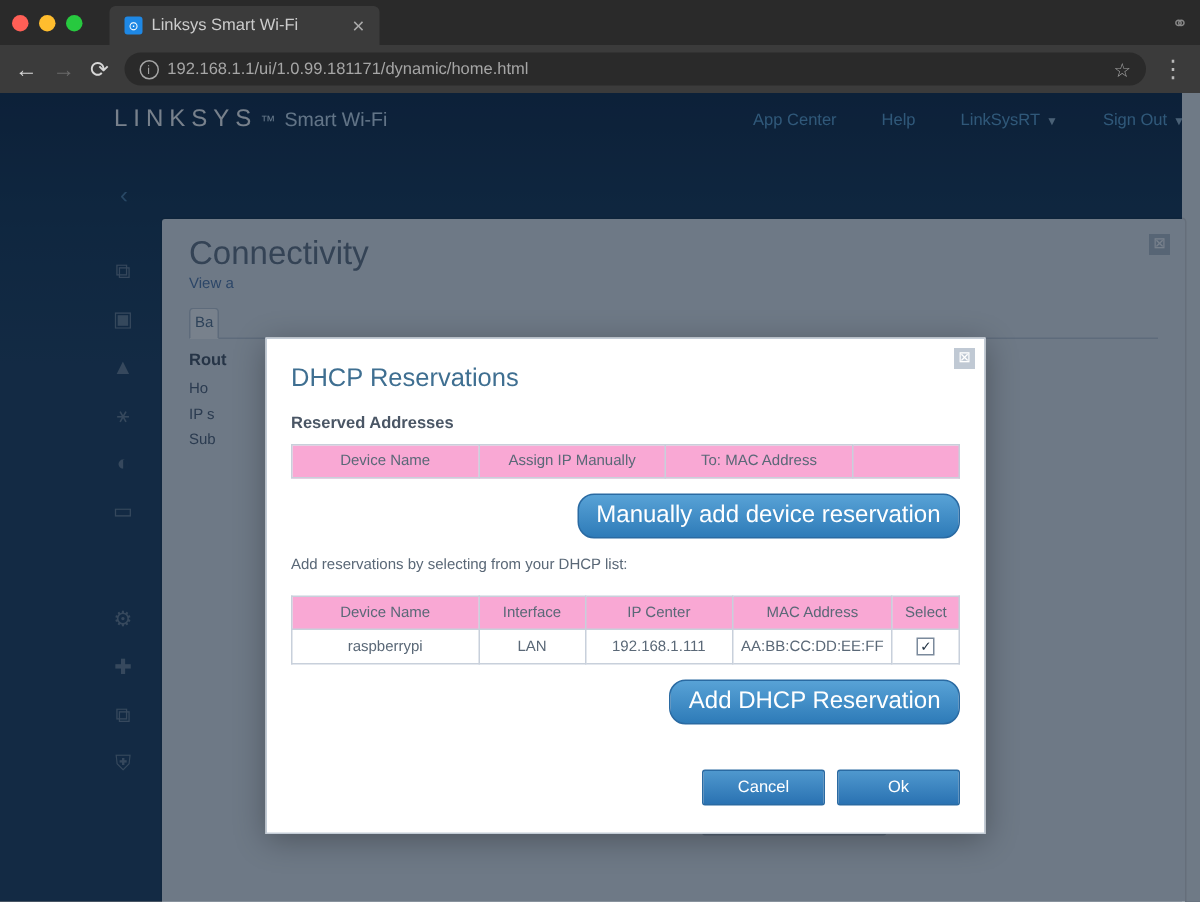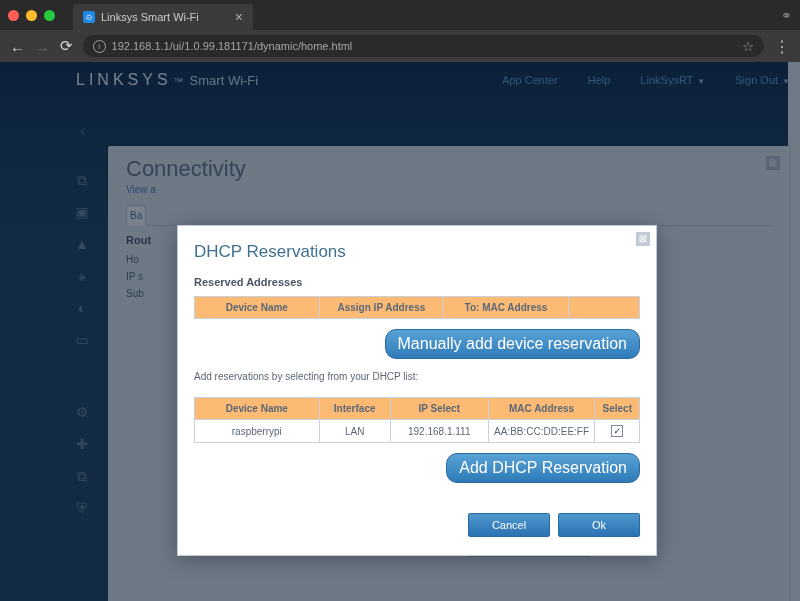--- a/index.html
+++ b/index.html
@@ -60,21 +60,21 @@
 
     .overlay-dim { position: absolute; inset: 0; background: rgba(10,25,45,.55); pointer-events: none; }
 
     
     .modal { position: absolute; left: 177px; top: 163px; width: 480px; background: #fff; border: 1px solid #c3ccd6; box-shadow: 0 4px 20px rgba(0,0,0,.3); z-index: 50; padding: 16px 16px 18px; color: #4a5665; font-size: 11px; }
     .modal .modal-close { position: absolute; right: 6px; top: 6px; width: 14px; height: 14px; background: #c0c9d4; color: #fff; font-size: 10px; text-align: center; line-height: 14px; }
     .modal h2 { font-size: 17px; font-weight: 400; color: #3f6f91; margin-bottom: 14px; }
     .modal h3 { font-size: 11px; font-weight: bold; color: #4a5665; margin: 8px 0; }
     .modal table { width: 100%; border-collapse: collapse; font-size: 10px; }
     .modal th, .modal td { border: 1px solid #c8d0db; padding: 5px 4px; text-align: center; color: #5a6877; }
-    .modal th { background: #fdba74; font-weight: bold; }
+    .modal th { background: #f9a8d4; font-weight: normal; }
     .modal .righttools { display: flex; justify-content: flex-end; margin: 10px 0 12px; }
     .modal .blue-btn { background: linear-gradient(#58a2d6,#2e7bb8); border: 1px solid #2a6aa2; color: #fff; font-size: 16px; padding: 5px 12px; border-radius: 11px; }
     .modal .note { font-size: 10px; color: #5a6877; margin-bottom: 15px; }
     .modal .actions { display: flex; justify-content: flex-end; gap: 8px; margin-top: 30px; }
     .modal .actions .btn-blue { width: 82px; }
     .chk { width: 12px; height: 12px; border: 1px solid #7b8a9c; display: inline-flex; align-items: center; justify-content: center; font-size: 9px; color: #234; background: #fff; }
   </style>
 </head>
 <body>
 
@@ -171,38 +171,38 @@
 
   <div class="modal">
     <span class="modal-close">⊠</span>
     <h2>DHCP Reservations</h2>
 
     <h3>Reserved Addresses</h3>
     <table>
       <tbody>
           <tr>
         <th style="width:28%">Device Name</th>
-        <th style="width:28%">Assign IP Address</th>
+        <th style="width:28%">Assign IP Manually</th>
         <th style="width:28%">To: MAC Address</th>
         <th style="width:16%"></th>
       </tr>
     </tbody>
       </table>
 
     <div class="righttools">
       <span class="blue-btn">Manually add device reservation</span>
     </div>
 
     <div class="note">Add reservations by selecting from your DHCP list:</div>
     <table>
       <tbody>
           <tr>
         <th style="width:28%">Device Name</th>
         <th style="width:16%">Interface</th>
-        <th style="width:22%">IP Select</th>
+        <th style="width:22%">IP Center</th>
         <th style="width:24%">MAC Address</th>
         <th style="width:10%">Select</th>
       </tr>
       <tr>
         <td>raspberrypi</td>
         <td>LAN</td>
         <td>192.168.1.111</td>
         <td>AA:BB:CC:DD:EE:FF</td>
         <td><span class="chk">✓</span></td>
       </tr>

